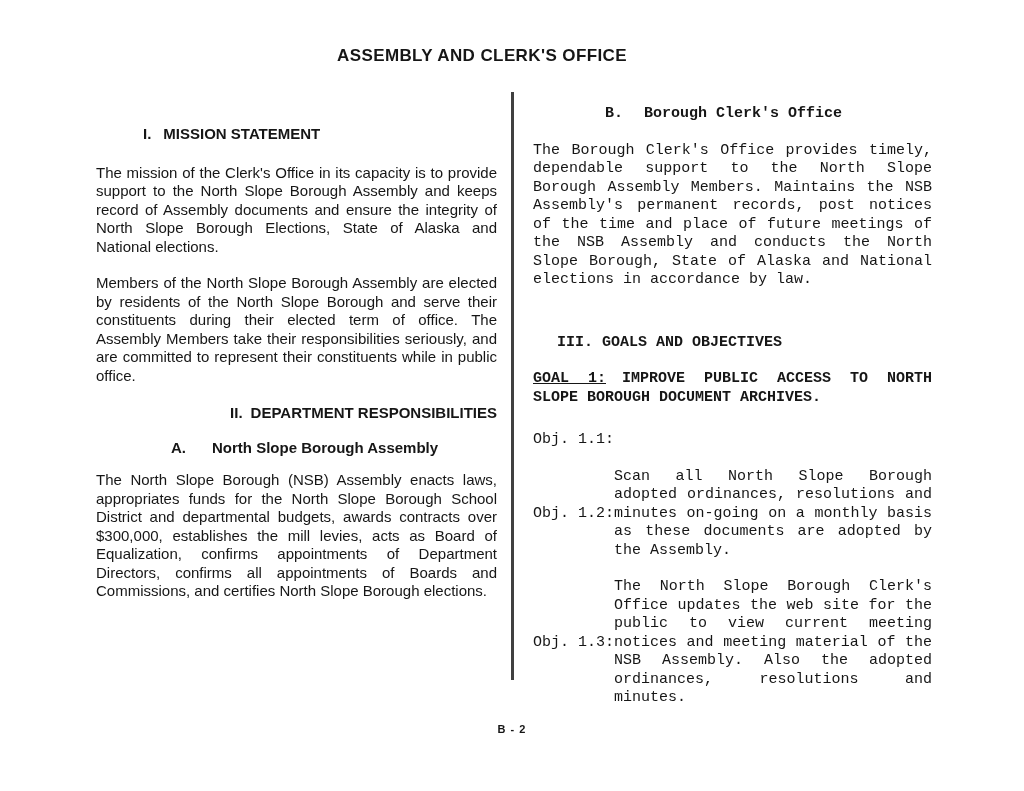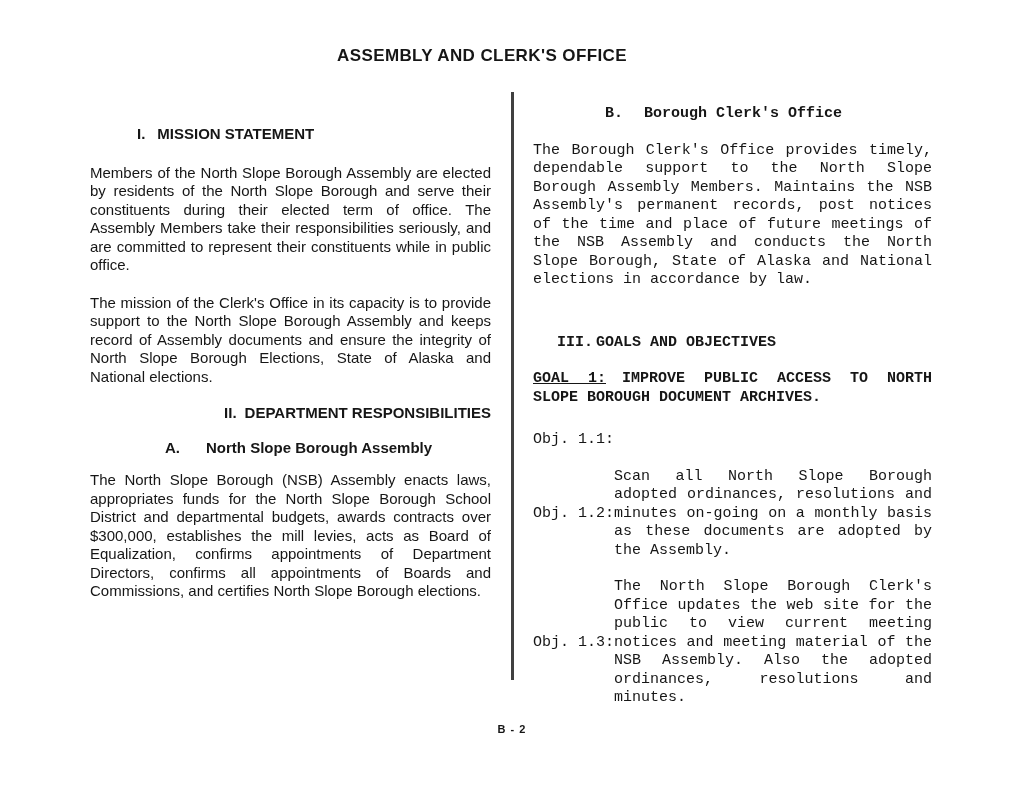--- a/index.html
+++ b/index.html
@@ -24,38 +24,38 @@
     position: absolute;
     left: 511px; top: 92px;
     width: 3px; height: 588px;
     background: #404040;
   }
   .col {
     position: absolute;
     font-size: 15px;
     line-height: 18.5px;
   }
-  .col-left  { left: 90px;  top: 125px; width: 401px; }
+  .col-left  { left: 96px;  top: 125px; width: 401px; }
   .col-right { left: 533px; top: 105px; width: 399px; font-family: Liberation Mono, monospace; }
   p.body {
     text-align: justify;
     margin-bottom: 19px;
   }
   .sec-heading {
     font-weight: bold;
     margin-bottom: 20px;
     white-space: nowrap;
   }
   .sec-heading .num   { display: inline-block; }
   .h-mission        { padding-left: 47px; }
   .h-mission .num   { margin-right: 12px; }
   .h-dept           { padding-left: 25px; margin-bottom: 16px; text-align: right; }
   .h-dept .num      { margin-right: 8px; }
   .h-goals          { padding-left: 24px; margin-bottom: 18px; margin-top: 44px; }
-  .h-goals .num     { margin-right: 3px; }
+  .h-goals .num     { margin-right: 9px; }
   .sub-heading {
     font-weight: bold;
     margin-bottom: 14px;
     white-space: nowrap;
   }
   .sub-a            { padding-left: 75px; }
   .sub-a .letter    { margin-right: 26px; }
   .sub-b            { padding-left: 72px; margin-bottom: 18px; }
   .sub-b .letter    { margin-right: 21px; }
   .goal-heading {
@@ -90,23 +90,23 @@
 <body>
 
 <div class="page-title">ASSEMBLY AND CLERK'S OFFICE</div>
 
 <div class="divider"></div>
 
 <div class="col col-left">
 
   <div class="sec-heading h-mission"><span class="num">I.</span><span>MISSION STATEMENT</span></div>
 
+  <p class="body" style="margin-bottom:18px;">The mission of the Clerk's Office in its capacity is to provide support to the North Slope Borough Assembly and keeps record of Assembly documents and ensure the integrity of North Slope Borough Elections, State of Alaska and National elections.</p>
+
   <p class="body">Members of the North Slope Borough Assembly are elected by residents of the North Slope Borough and serve their constituents during their elected term of office. The Assembly Members take their responsibilities seriously, and are committed to represent their constituents while in public office.</p>
-
-  <p class="body" style="margin-bottom:18px;">The mission of the Clerk's Office in its capacity is to provide support to the North Slope Borough Assembly and keeps record of Assembly documents and ensure the integrity of North Slope Borough Elections, State of Alaska and National elections.</p>
 
   <div class="sec-heading h-dept"><span class="num">II.</span><span>DEPARTMENT RESPONSIBILITIES</span></div>
 
   <div class="sub-heading sub-a"><span class="letter">A.</span><span>North Slope Borough Assembly</span></div>
 
   <p class="body">The North Slope Borough (NSB) Assembly enacts laws, appropriates funds for the North Slope Borough School District and departmental budgets, awards contracts over $300,000, establishes the mill levies, acts as Board of Equalization, confirms appointments of Department Directors, confirms all appointments of Boards and Commissions, and certifies North Slope Borough elections.</p>
 
 </div>
 
 <div class="col col-right">

